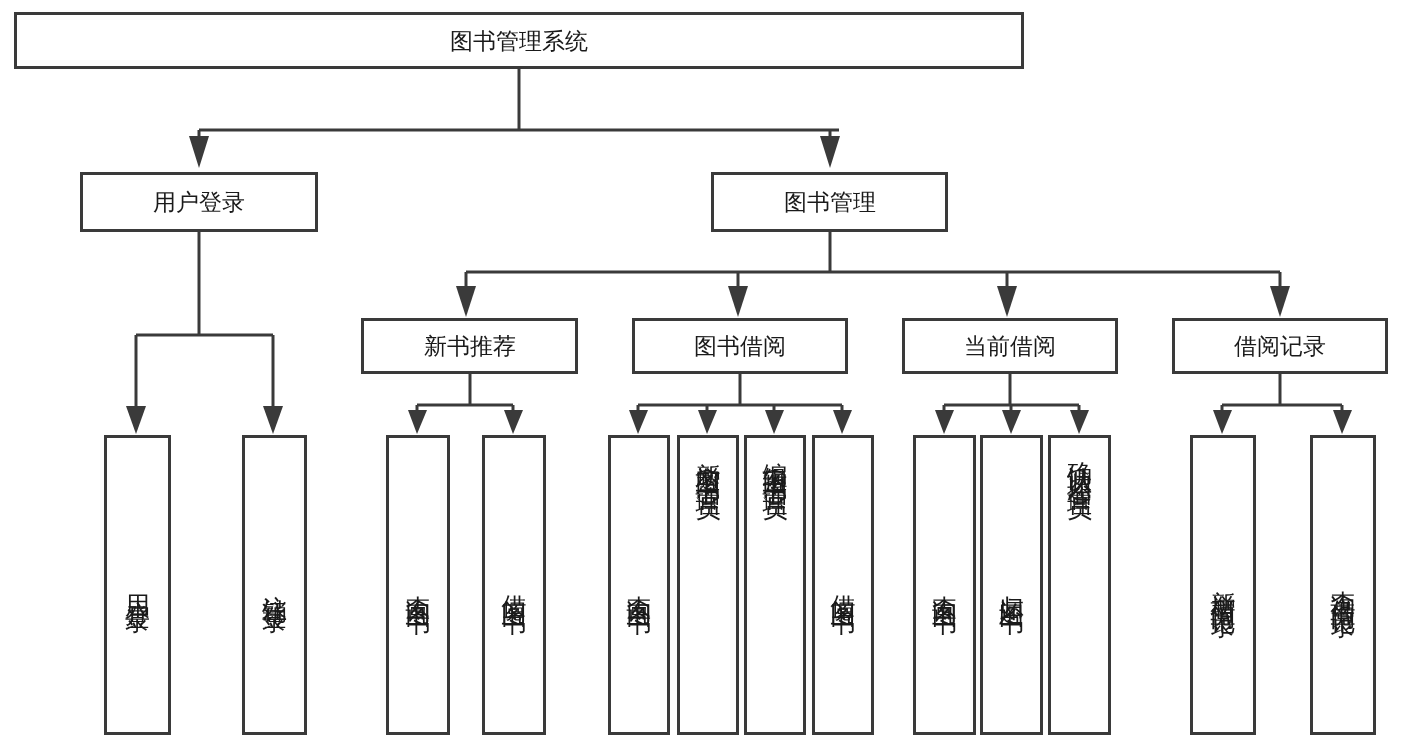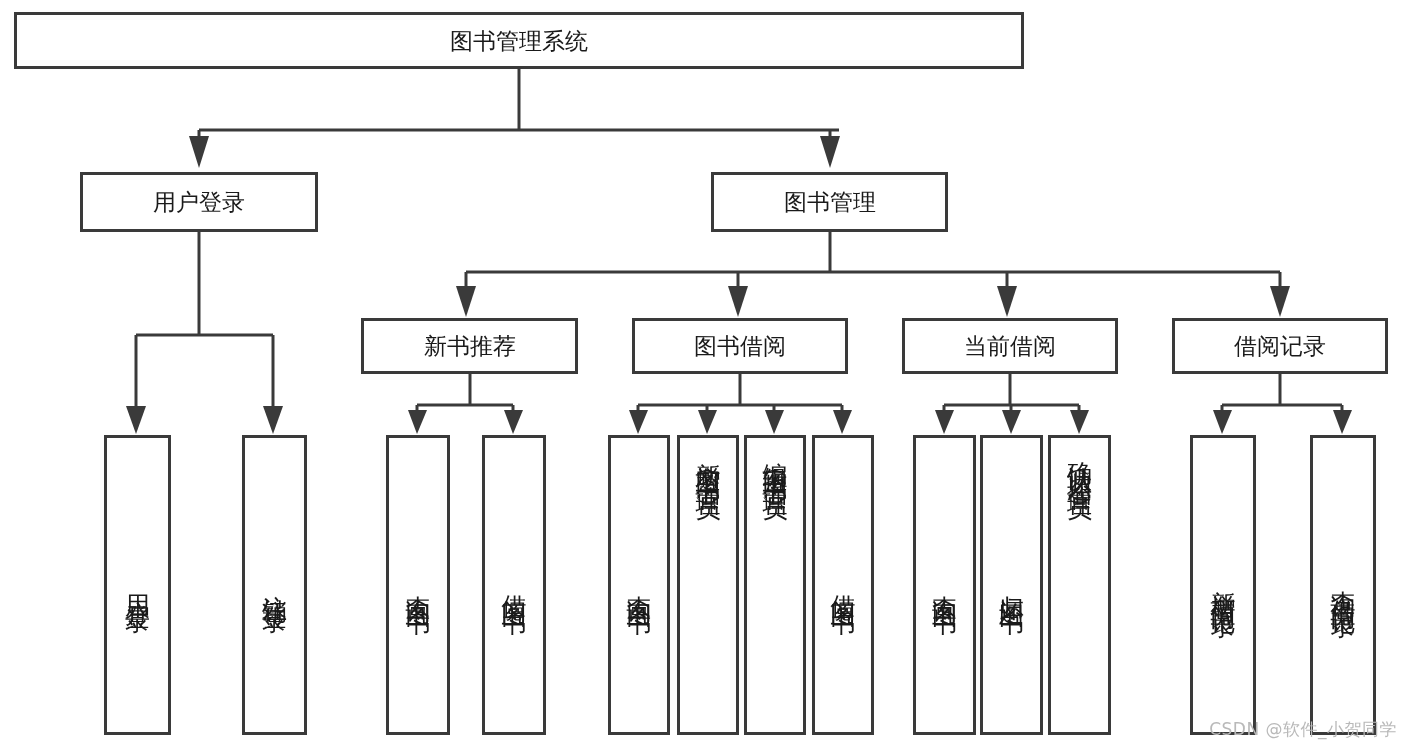--- a/index.html
+++ b/index.html
@@ -231,15 +231,14 @@
   </div>
 
   <div class="leaf-label-wrap" style="left:1191px; top:436px; width:64px; height:298px; align-items:center;">
     <span class="leaf-label">新增借阅记录</span>
   </div>
 
   <div class="leaf-label-wrap" style="left:1311px; top:436px; width:64px; height:298px; align-items:center;">
     <span class="leaf-label">查询借阅记录</span>
   </div>
 
-  <div class="watermark">CSDN @软件_小贺同学</div>
 
 </div>
 
 </body></html>

